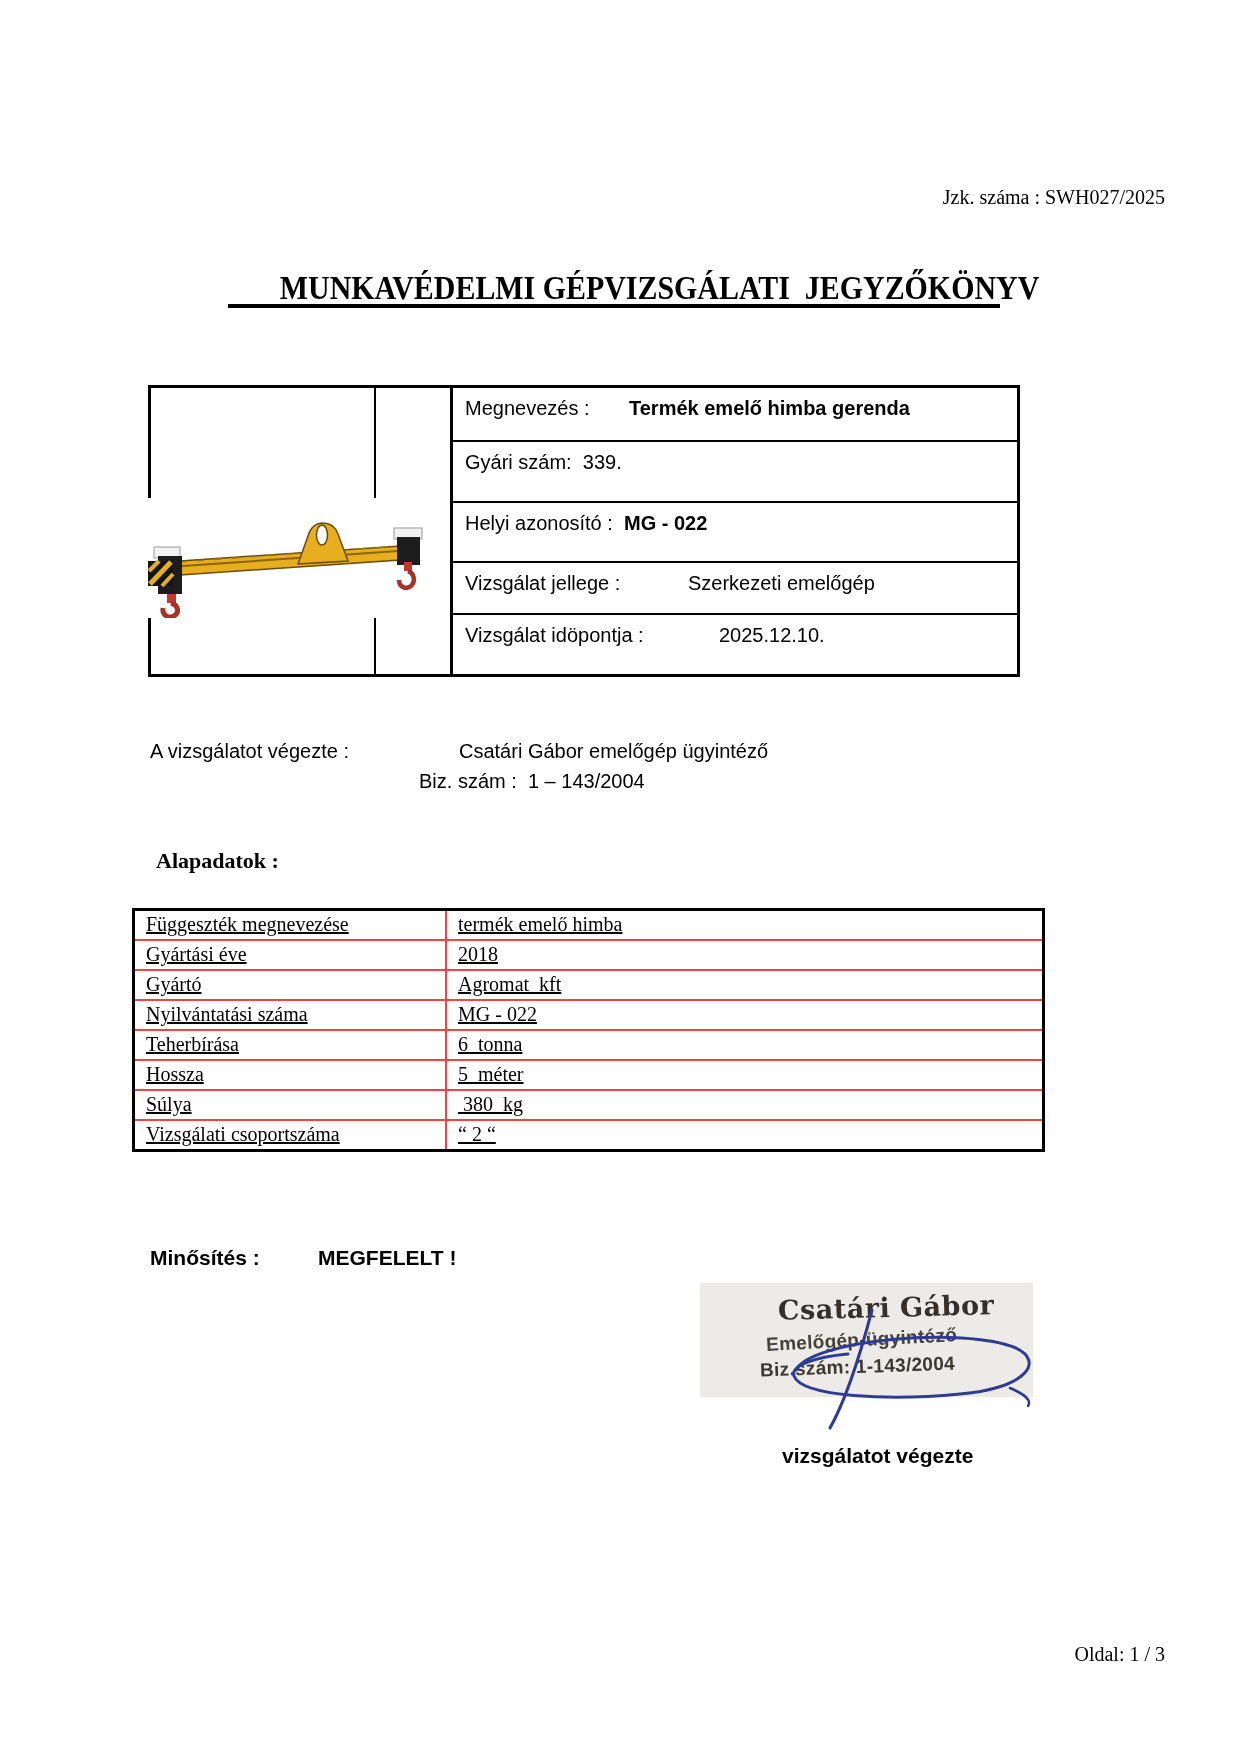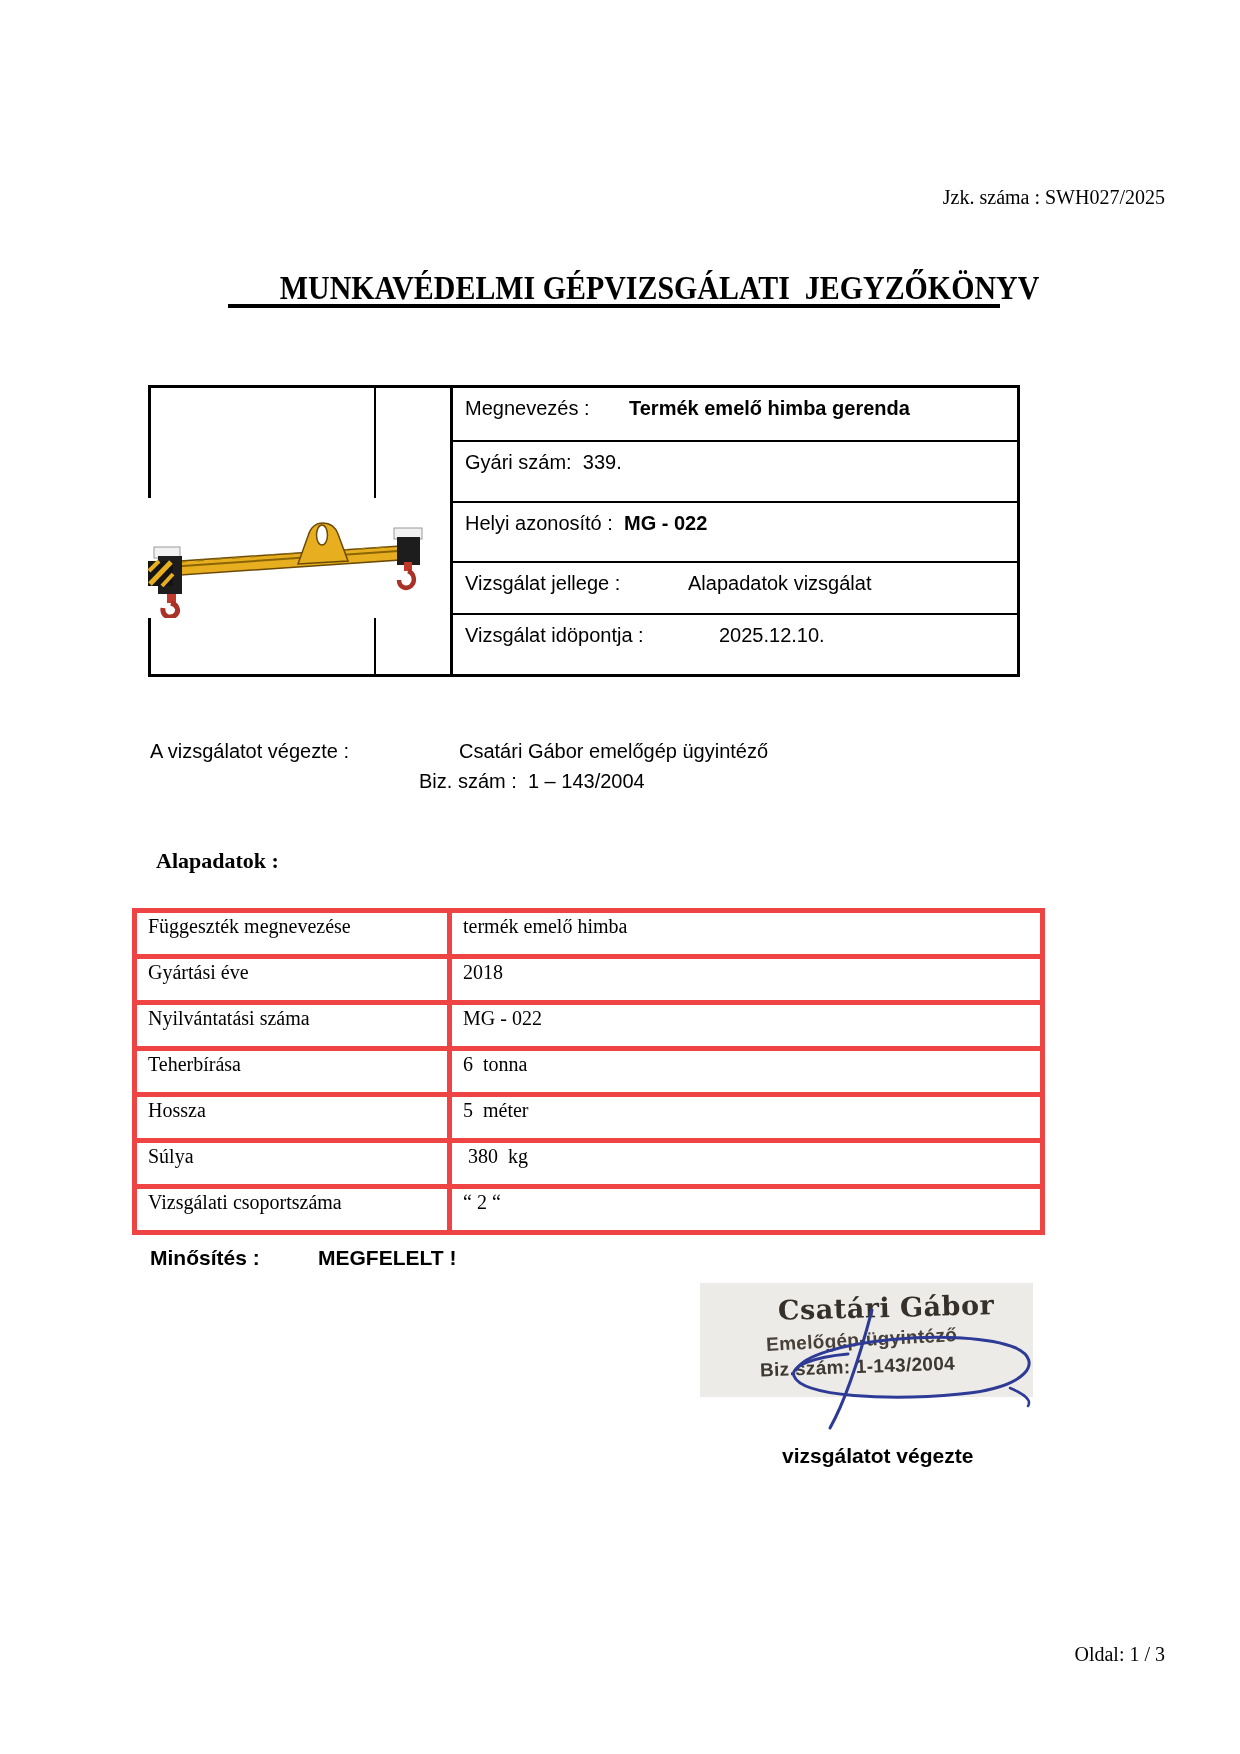--- a/index.html
+++ b/index.html
@@ -40,21 +40,21 @@
 
   
   .insp-label{left:150px;top:740px;font-size:20px;}
   .insp-name{left:419px;top:740px;font-size:20px;margin-left:40px;}
   .insp-license{left:419px;top:770px;font-size:20px;}
 
   
   .alap-heading{left:156px;top:848px;font-family:"Liberation Serif",serif;font-weight:bold;font-size:22px;}
   .basic-table{left:132px;top:908px;border-collapse:collapse;border:3px solid #000;table-layout:fixed;width:913px;
     font-family:"Liberation Serif",serif;font-size:20px;}
-  .basic-table td{border:5px solid #ef4444;height:27px;padding:0 6px 14px 11px;overflow:hidden;}
+  .basic-table td{border:2px solid #ef4444;height:27px;padding:0 6px 1px 11px;overflow:hidden;text-decoration:underline;}
   .basic-table td.c0{width:293px;}
 
   
   .qual-label{left:150px;top:1246px;font-size:21px;font-weight:bold;}
   .qual-value{left:318px;top:1246px;font-size:21px;font-weight:bold;}
 
   
   .stamp-bg{left:700px;top:1283px;width:333px;height:114px;background:var(--stamp-bg);}
   .stamp-name{left:778px;top:1292px;font-family:"DejaVu Serif",serif;font-weight:bold;font-size:27px;color:var(--stamp-ink);transform:rotate(-1.5deg);letter-spacing:.5px;}
   .stamp-role{left:766px;top:1329px;font-weight:bold;font-size:19px;color:#474138;transform:rotate(-3deg);letter-spacing:.3px;}
@@ -85,21 +85,21 @@
       </div>
       <div class="mt-row r1">
         <span class="pre">Gyári szám:  339.</span>
       </div>
       <div class="mt-row r2">
         <span class="pre">Helyi azonosító :</span>
         <span class="mt-val bold pre" style="left:171px;">MG - 022</span>
       </div>
       <div class="mt-row r3">
         <span class="pre">Vizsgálat jellege :</span>
-        <span class="mt-val pre" style="left:235px;">Alapadatok vizsgálat</span>
+        <span class="mt-val pre" style="left:235px;">Szerkezeti emelőgép</span>
       </div>
       <div class="mt-row r4">
         <span class="pre">Vizsgálat idöpontja :</span>
         <span class="mt-val pre" style="left:266px;">2025.12.10.</span>
       </div>
     </div>
 
     <svg class="beam-svg" width="292" height="120" viewBox="0 0 292 120">
       <rect x="0" y="0" width="292" height="120" fill="#ffffff"></rect>
 
@@ -136,20 +136,24 @@
     <tbody>
       <tr>
         <td class="c0 pre">Függeszték megnevezése</td>
         <td class="pre">termék emelő himba</td>
       </tr>
       <tr>
         <td class="c0 pre">Gyártási éve</td>
         <td class="pre">2018</td>
       </tr>
       <tr>
+        <td class="c0 pre">Gyártó</td>
+        <td class="pre">Agromat  kft</td>
+      </tr>
+      <tr>
         <td class="c0 pre">Nyilvántatási száma</td>
         <td class="pre">MG - 022</td>
       </tr>
       <tr>
         <td class="c0 pre">Teherbírása</td>
         <td class="pre">6  tonna</td>
       </tr>
       <tr>
         <td class="c0 pre">Hossza</td>
         <td class="pre">5  méter</td>

